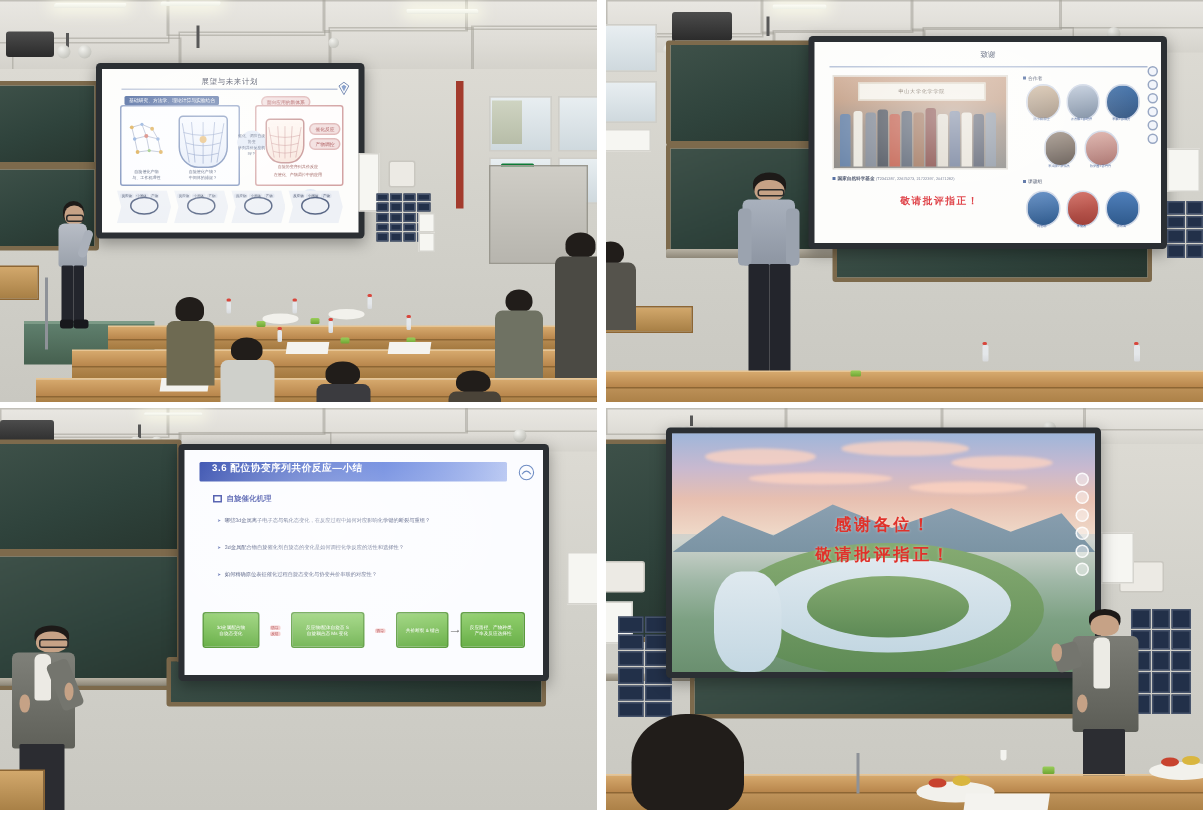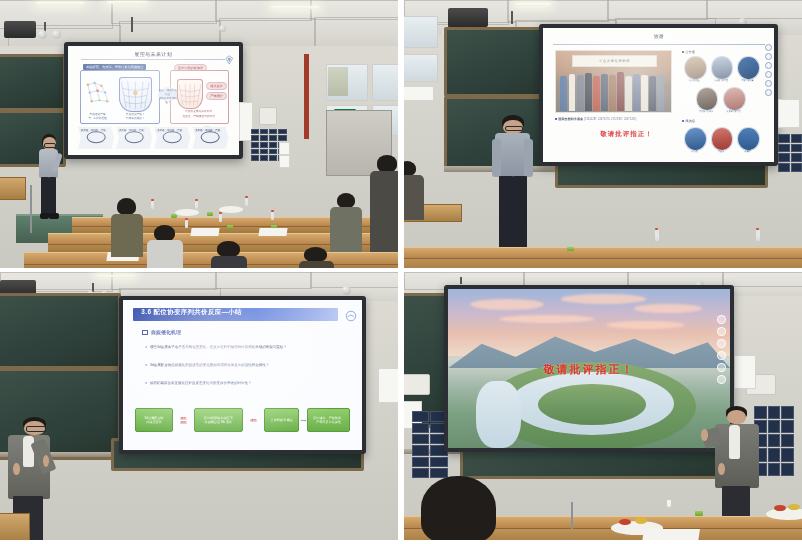--- a/index.html
+++ b/index.html
@@ -690,20 +690,21 @@
         <div class="cl" style="left:8%;top:6%;width:26%;height:7%"></div>
         <div class="cl" style="left:40%;top:3%;width:30%;height:6%"></div>
         <div class="cl" style="left:66%;top:9%;width:24%;height:6%"></div>
         <div class="cl" style="left:18%;top:16%;width:34%;height:5%"></div>
         <div class="cl" style="left:56%;top:20%;width:28%;height:5%"></div>
         <div class="mtn" style="left:0;top:24%;width:100%;height:26%"></div>
         <div class="land" style="left:14%;top:46%;width:74%;height:56%"></div>
         <div class="river" style="left:22%;top:52%;width:58%;height:40%"></div>
         <div class="land" style="left:32%;top:60%;width:38%;height:26%"></div>
         <div class="river" style="left:10%;top:58%;width:16%;height:42%;border-radius:40%"></div>
+        <div class="thx thx1">感谢各位！</div>
         <div class="thx thx2">敬请批评指正！</div>
         <div class="sidebar">
           <i></i>
           <i></i>
           <i></i>
           <i></i>
           <i></i>
           <i></i>
         </div>
       </div>

